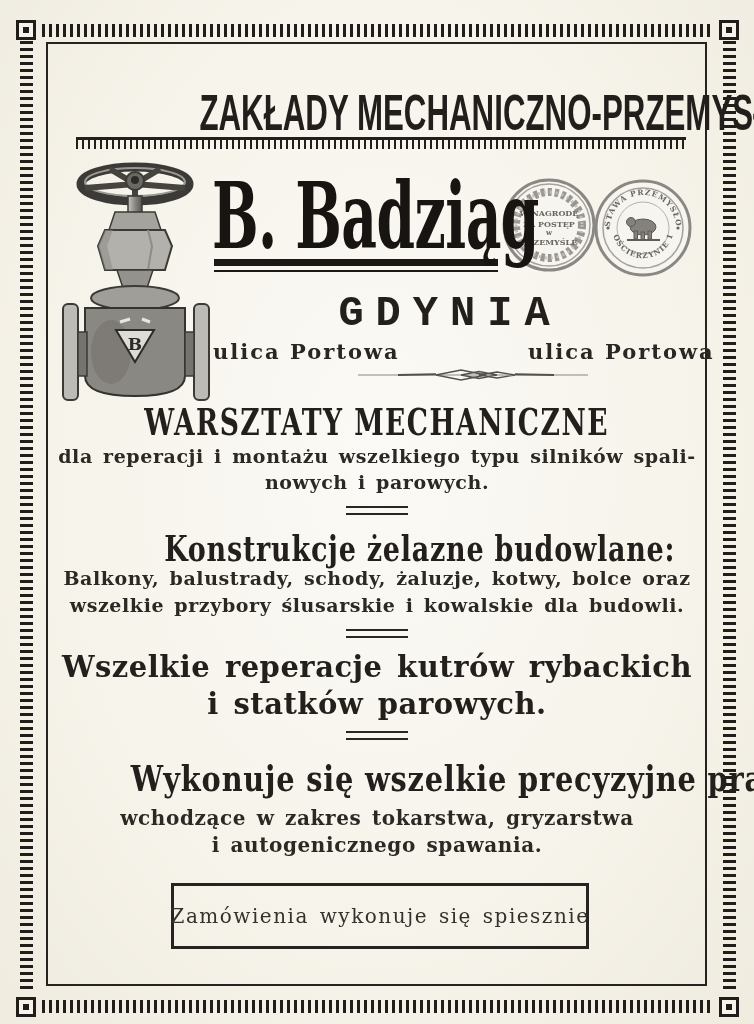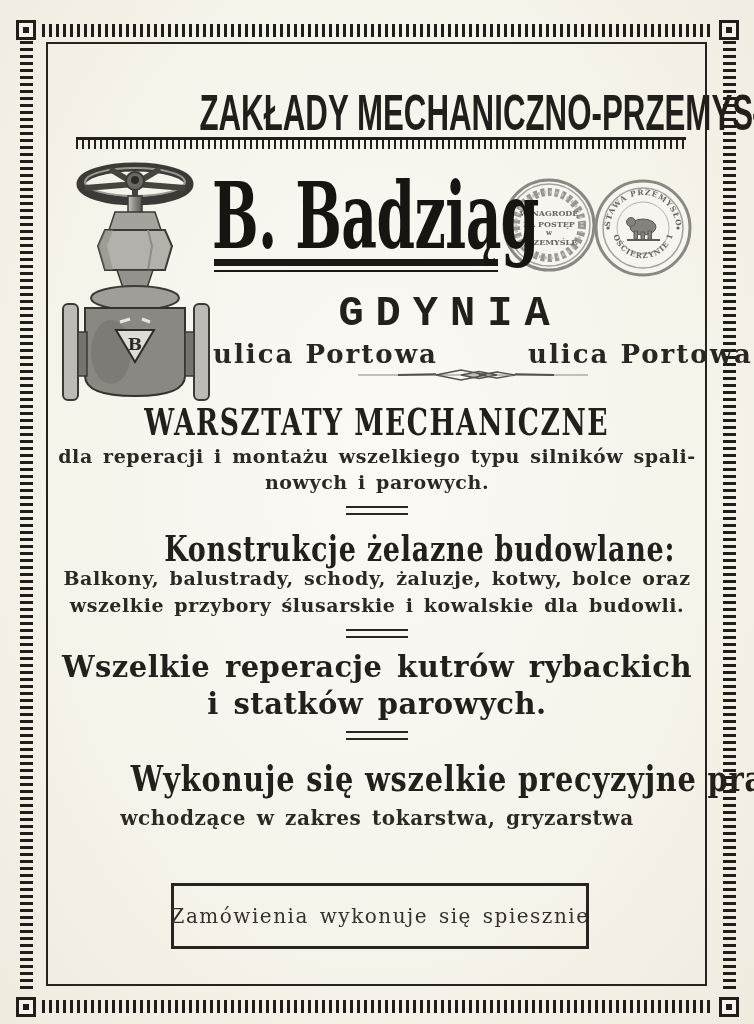--- a/index.html
+++ b/index.html
@@ -23,21 +23,21 @@
   .condense{display:inline-block;transform-origin:center;white-space:nowrap;}
   .tagline{font-family:"Liberation Sans","DejaVu Sans",sans-serif;font-weight:bold;font-size:46px;color:#211e1b;}
   .tagline .condense{transform:scaleX(.68) scaleY(1.08);}
   .comb-rule{position:absolute;left:76px;top:137px;width:610px;height:9px;border-top:3px solid #221f1c;
     background:repeating-linear-gradient(90deg,#221f1c 0 2px,transparent 2px 6px);}
   .brand{font-weight:bold;font-size:92px;line-height:1;letter-spacing:-1px;color:#171411;
     transform:scaleX(.60);transform-origin:left top;white-space:nowrap;z-index:2;}
   .brand-bar{position:absolute;left:214px;top:259px;width:284px;height:7px;background:#1b1815;z-index:1;}
   .brand-bar-thin{position:absolute;left:214px;top:270px;width:284px;height:2px;background:#1b1815;z-index:1;}
   .city{font-weight:bold;font-size:42px;letter-spacing:12px;padding-left:12px;color:#221f1c;font-family:Liberation Mono, monospace;}
-  .street{font-weight:bold;font-size:26px;letter-spacing:2px;white-space:nowrap;color:#2a2623;}
+  .street{font-weight:bold;font-size:21px;letter-spacing:2px;white-space:nowrap;color:#2a2623;}
   .h-section{font-weight:bold;font-size:37px;color:#221f1c;}
   .body-line{font-weight:bold;font-size:19px;letter-spacing:.6px;word-spacing:3px;color:#2c2824;}
   .big-line{font-weight:bold;font-size:29px;letter-spacing:.5px;word-spacing:4px;color:#221f1c;}
   .section-rule{position:absolute;left:346px;width:62px;height:5px;border-top:2px solid #2a2623;border-bottom:2px solid #2a2623;}
   
   .footer-box{position:absolute;left:171px;top:883px;width:412px;height:60px;border:3px solid #262320;
     display:flex;flex-direction:row;align-items:center;justify-content:center;gap:3px;}
   .footer-line1{font-size:20px;letter-spacing:1.5px;word-spacing:3px;color:#35312c;white-space:nowrap;}
   .footer-line2{font-weight:bold;font-size:21px;letter-spacing:1.5px;color:#221f1c;white-space:nowrap;display:flex;align-items:center;}
   .mini-drule{display:inline-block;width:36px;height:7px;border-top:2px solid #262320;border-bottom:2px solid #262320;margin:0 10px;}
@@ -170,18 +170,19 @@
   <div class="section-rule" style="top:629px;"></div>
 
   <div class="centerband big-line" style="top:687px;">i statków parowych.</div>
   <div class="centerband big-line" style="top:650px;">Wszelkie reperacje kutrów rybackich</div>
   <div class="section-rule" style="top:731px;"></div>
 
   <div class="centerband h-section" style="top:757px;font-size:36px;">
     <span class="condense" style="transform:scaleX(.8);letter-spacing:1px;">Wykonuje się wszelkie precyzyjne prace</span>
   </div>
   <div class="centerband body-line" style="top:806px;font-size:20px;">wchodzące w zakres tokarstwa, gryzarstwa</div>
+  <div class="centerband body-line" style="top:833px;font-size:20px;">i autogenicznego spawania.</div>
 
   <div class="footer-box">
     <div class="footer-line1">Zamówienia wykonuje się spiesznie</div>
   </div>
 
 </div>
 
 </body></html>

